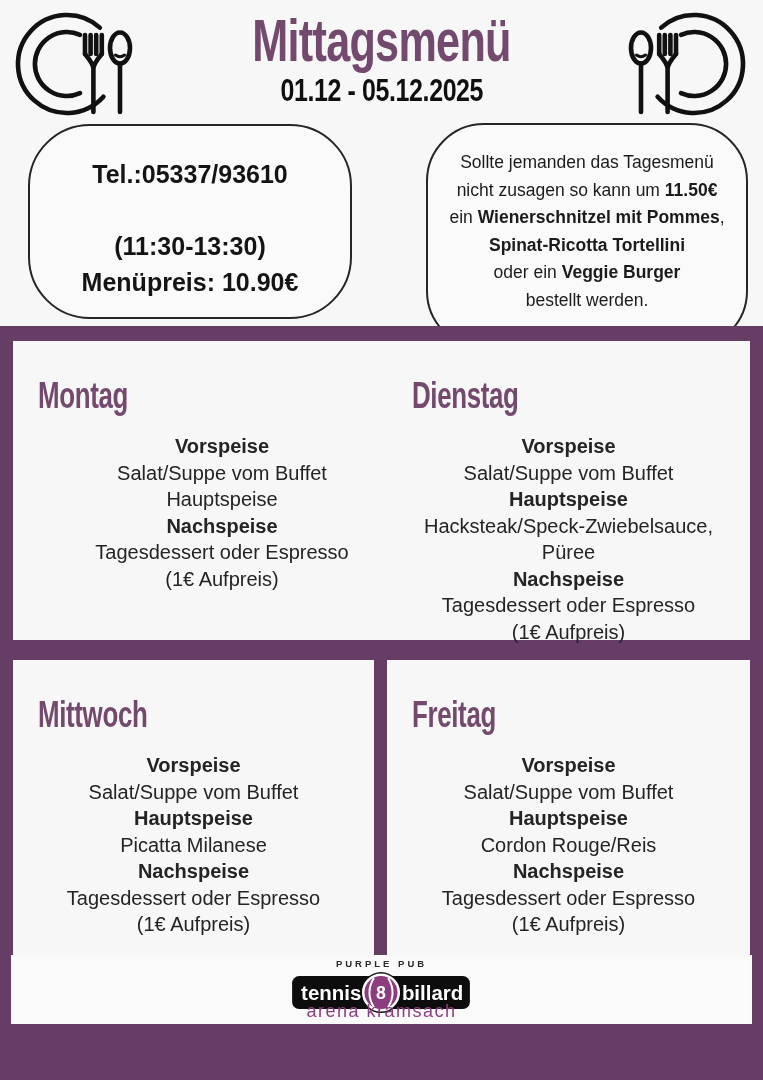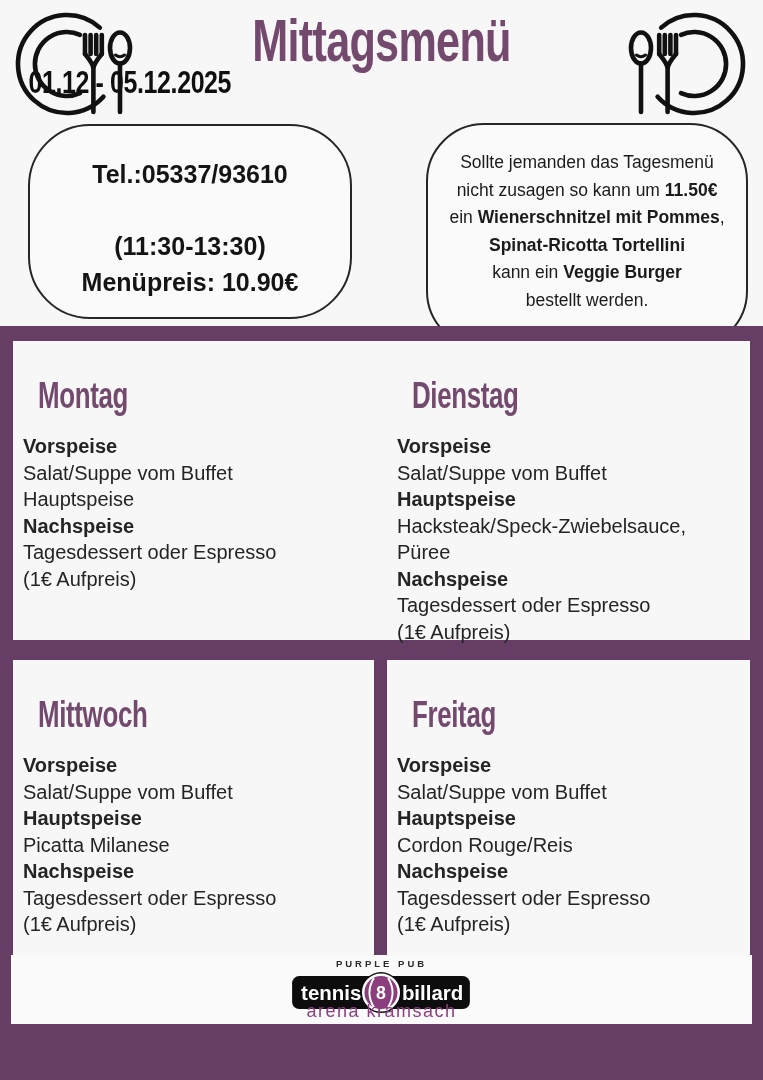--- a/index.html
+++ b/index.html
@@ -13,21 +13,21 @@
   
   .hero-icon{position:absolute;top:6px;width:126px;height:114px;}
   .hero-icon.left{left:14px;}
   .hero-icon.right{left:621px;transform:scaleX(-1);}
   .title{
     position:absolute;top:8px;left:0;width:763px;text-align:center;
     font-weight:700;font-size:60px;color:#734a6e;letter-spacing:-1px;line-height:1.1;
   }
   .title > span{display:inline-block;transform:scaleX(0.72);transform-origin:center;}
   .date-range{
-    position:absolute;top:64px;left:0;width:763px;
+    position:absolute;top:72px;left:0;width:763px;text-align:center;
     font-weight:700;font-size:32px;color:#0f0f0f;letter-spacing:-0.5px;
   }
   .date-range > span{display:inline-block;transform:scaleX(0.78);transform-origin:center;}
   
   .info-box{
     position:absolute;background:#fbfafb;border:2px solid #262626;
     box-sizing:border-box;text-align:center;
   }
   .info-box.contact{
     left:28px;top:124px;width:324px;height:195px;border-radius:62px;
@@ -46,21 +46,21 @@
   .day-card.montag  {left:13px; top:341px;width:418px;height:299px;}
   .day-card.dienstag{left:387px;top:341px;width:363px;height:299px;}
   .day-card.mittwoch{left:13px; top:660px;width:361px;height:323px;}
   .day-card.freitag {left:387px;top:660px;width:363px;height:323px;}
   .day-heading{
     position:absolute;left:25px;top:36px;
     font-weight:700;font-size:37px;color:#734a6e;line-height:1;white-space:nowrap;
   }
   .day-heading > span{display:inline-block;transform:scaleX(0.70);transform-origin:left center;letter-spacing:-0.5px;}
   .day-lines{
-    position:absolute;left:10px;right:10px;top:92px;
+    position:absolute;left:10px;right:10px;top:92px;text-align:center;
     font-size:20px;line-height:26.5px;color:#242424;
   }
   .day-lines .b{font-weight:700;}
   
   .footer-strip{
     position:absolute;left:11px;top:955px;width:741px;height:69px;background:#fbfafb;
     text-align:center;
   }
   .pub-label{
     position:absolute;top:3px;left:0;width:100%;
@@ -106,21 +106,21 @@
   <div class="info-box contact">
     <div>
         <div class="b">Tel.:05337/93610</div>
         <div>&nbsp;</div>
         <div class="b">(11:30-13:30)</div>
         <div class="b">Menüpreis: 10.90€</div>
       </div>
   </div>
 
   <div class="info-box alternative">
-    <div><span>Sollte jemanden das Tagesmenü</span><br><span>nicht zusagen so kann um </span><span class="b">11.50€</span><br><span>ein </span><span class="b">Wienerschnitzel mit Pommes</span><span>,</span><br><span class="b">Spinat-Ricotta Tortellini</span><br><span>kann ein </span><span class="b">Veggie Burger</span><br><span>bestellt werden.</span></div>
+    <div><span>Sollte jemanden das Tagesmenü</span><br><span>nicht zusagen so kann um </span><span class="b">11.50€</span><br><span>ein </span><span class="b">Wienerschnitzel mit Pommes</span><span>,</span><br><span class="b">Spinat-Ricotta Tortellini</span><br><span>oder ein </span><span class="b">Veggie Burger</span><br><span>bestellt werden.</span></div>
   </div>
 
   <div class="menu-bg"></div>
 
   <div class="day-card montag">
     <div class="day-heading"><span>Montag</span></div>
     <div class="day-lines">
         <div class="b">Vorspeise</div>
         <div>Salat/Suppe vom Buffet</div>
         <div>Hauptspeise</div>

